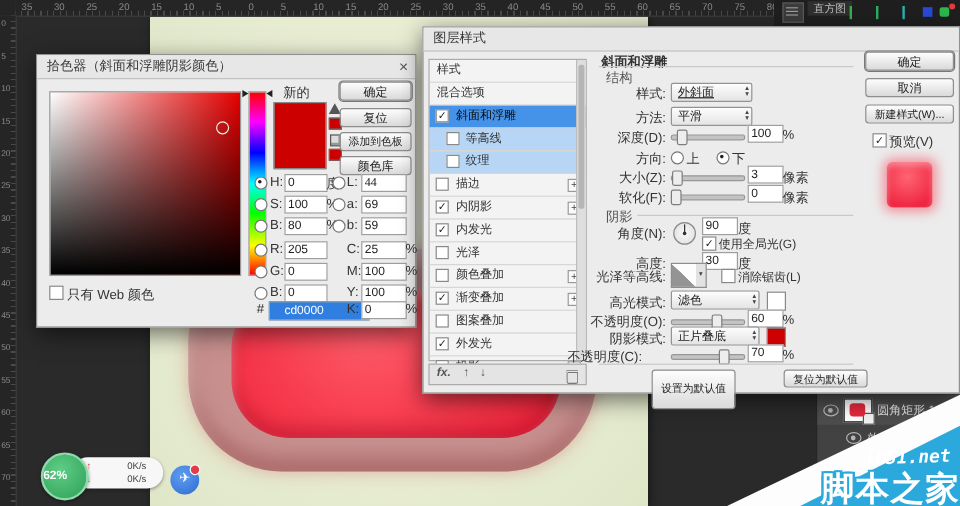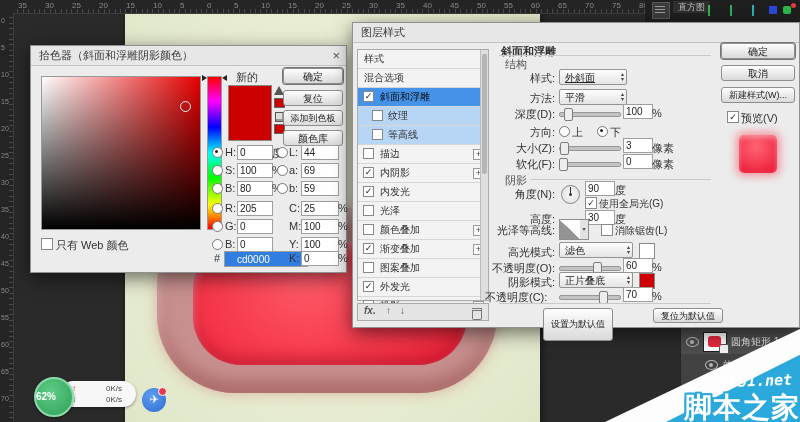--- a/index.html
+++ b/index.html
@@ -228,21 +228,21 @@
     <button class="btn" style="left:252px;top:64px;width:60px;height:16px;font-size:9px;">添加到色板</button>
     <button class="btn" style="left:252px;top:84px;width:60px;height:16px;">颜色库</button>
 
     <div>
       <span class="radio on" style="left:181px;top:101px;"></span>
       <span class="lbl" style="left:194px;top:100px;">H:</span>
       <input class="fin" style="left: 206px; top: 99px;" value="0">
       <span class="lbl" style="left:241px;top:100px;">度</span>
       <span class="radio" style="left:246px;top:101px;"></span>
       <span class="lbl" style="left:258px;top:100px;">L:</span>
-      <input class="fin" style="left: 270px; top: 99px; width: 32px;" value="44">
+      <input class="fin" style="left: 270px; top: 99px; width: 32px; font-family: Liberation Serif, serif;" value="44">
     </div>
     <div>
       <span class="radio" style="left:181px;top:119px;"></span>
       <span class="lbl" style="left:194px;top:118px;">S:</span>
       <input class="fin" style="left: 206px; top: 117px;" value="100">
       <span class="lbl" style="left:241px;top:118px;">%</span>
       <span class="radio" style="left:246px;top:119px;"></span>
       <span class="lbl" style="left:258px;top:118px;">a:</span>
       <input class="fin" style="left: 270px; top: 117px; width: 32px;" value="69">
     </div>
@@ -291,22 +291,22 @@
     <span class="lbl" style="left:25px;top:192px;">只有 Web 颜色</span>
   </div>
 
   <div class="dlg ls">
     <div class="dlg-title">图层样式</div>
 
     <div class="fxlist">
         <div class="fx-item plain"><span>样式</span></div>
         <div class="fx-item plain"><span>混合选项</span></div>
         <div class="fx-item sel"><span class="cb">✓</span><span>斜面和浮雕</span></div>
+        <div class="fx-item sub"><span class="cb"></span><span>等高线</span></div>
         <div class="fx-item sub"><span class="cb"></span><span>纹理</span></div>
-        <div class="fx-item sub"><span class="cb"></span><span>等高线</span></div>
         <div class="fx-item"><span class="cb"></span><span>描边</span><span class="plus">+</span></div>
         <div class="fx-item"><span class="cb">✓</span><span>内阴影</span><span class="plus">+</span></div>
         <div class="fx-item"><span class="cb">✓</span><span>内发光</span></div>
         <div class="fx-item"><span class="cb"></span><span>光泽</span></div>
         <div class="fx-item"><span class="cb"></span><span>颜色叠加</span><span class="plus">+</span></div>
         <div class="fx-item"><span class="cb">✓</span><span>渐变叠加</span><span class="plus">+</span></div>
         <div class="fx-item"><span class="cb"></span><span>图案叠加</span></div>
         <div class="fx-item"><span class="cb">✓</span><span>外发光</span></div>
         <div class="fx-item"><span class="cb"></span><span>投影</span><span class="plus">+</span></div>
       </div>
@@ -397,21 +397,21 @@
     <input class="fin" style="left: 270px; top: 235px; width: 24px;" value="60">
     <span class="lbl" style="left:299px;top:238px;">%</span>
 
     <span class="lbl" style="left:116px;top:252px;width:86px;text-align:right;">阴影模式:</span>
     <span class="dd" style="left:206px;top:249px;width:74px;"><span>正片叠底</span><span class="arr">
           <span>▴</span>
           <span>▾</span>
         </span></span>
     <span class="mode-sw" style="left:286px;top:250px;background:#cc0000;"></span>
 
-    <span class="lbl" style="left:132px;top:267px;width:86px;text-align:left;">不透明度(C):</span>
+    <span class="lbl" style="left:108px;top:267px;width:86px;text-align:center;">不透明度(C):</span>
     <span class="track" style="left:206px;top:272px;width:60px;">
         <span class="knob" style="left:39px;"></span>
       </span>
     <input class="fin" style="left: 270px; top: 264px; width: 24px;" value="70">
     <span class="lbl" style="left:299px;top:267px;">%</span>
 
     <span class="sec-line" style="left:146px;top:280px;width:212px;"></span>
     <button class="btn" style="left:190px;top:285px;width:70px;height:33px;font-size:9px;">设置为默认值</button>
     <button class="btn" style="left:264px;top:285px;width:70px;height:15px;font-size:9px;margin-left:36px;">复位为默认值</button>
 

